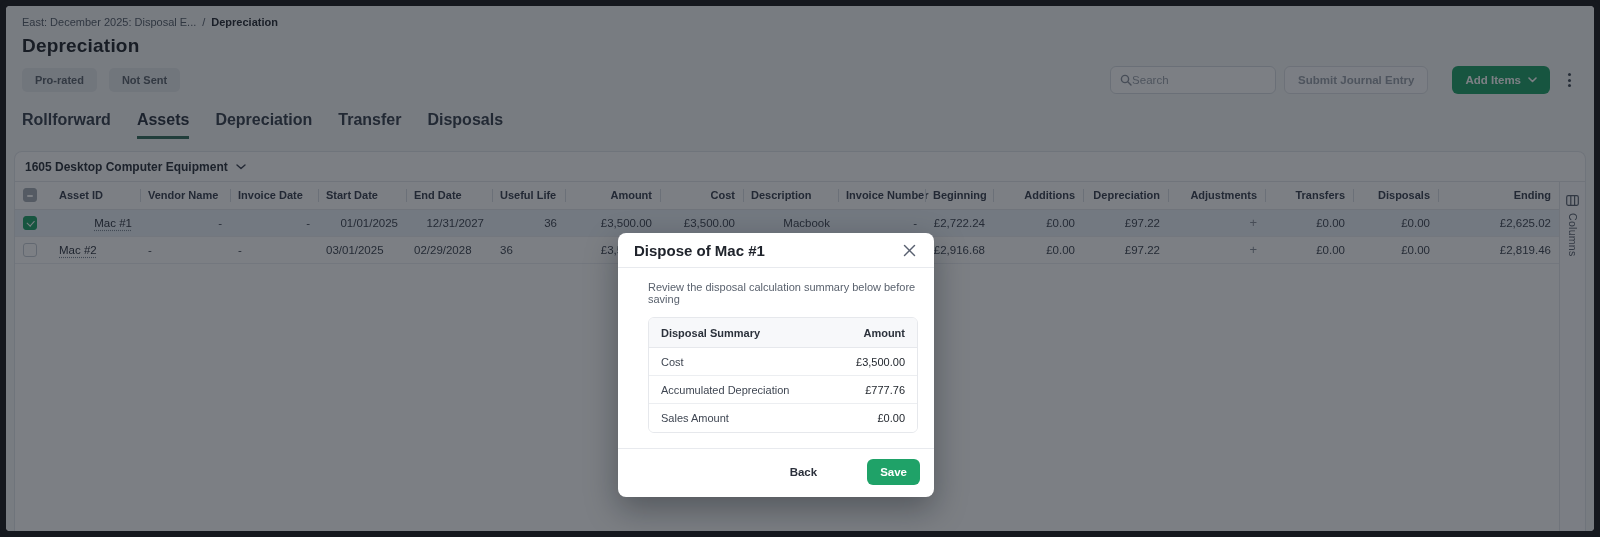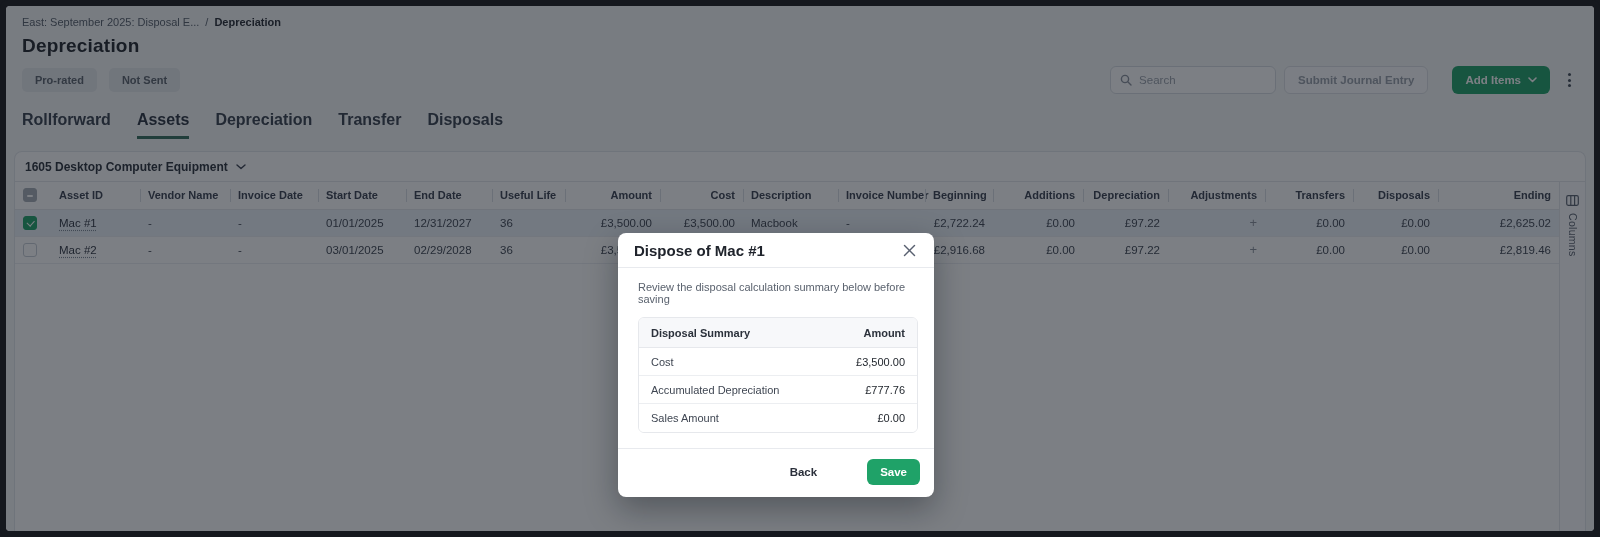--- a/index.html
+++ b/index.html
@@ -13,21 +13,21 @@
   .topbar { padding:10px 16px 0 16px; }
   .breadcrumb { font-size:11px; color:#57606b; display:flex; gap:6px; align-items:center; }
   .breadcrumb .crumb-link { cursor:pointer; }
   .breadcrumb .sep { color:#57606b; }
   .breadcrumb .current { color:#262b33; font-weight:700; }
   .page-title { margin-top:7px; font-size:19px; font-weight:700; color:#23272e; letter-spacing:.2px; }
   .meta-row { margin-top:9px; display:flex; justify-content:space-between; align-items:center; }
   .badges { display:flex; gap:12px; }
   .badge { background:#e7eaed; color:#5c646e; font-size:11px; font-weight:600; padding:6px 13px; border-radius:5px; }
   .controls { display:flex; gap:8px; align-items:center; }
-  .search-box { display:flex; align-items:center; gap:7px; width:166px; height:28px; background:#fff; border:1px solid #d8dce2; border-radius:6px; padding:0 9px; }
+  .search-box { display:flex; align-items:center; width:166px; height:28px; background:#fff; border:1px solid #d8dce2; border-radius:6px; padding:0 9px; }
   .search-box input { border:none; outline:none; width:100%; font-size:11.5px; color:#3f4652; font-family:inherit; background:transparent; }
   .search-box input::placeholder { color:#9aa1ab; }
   .btn { height:28px; display:inline-flex; align-items:center; gap:7px; border-radius:6px; font-size:11.5px; font-weight:700; padding:0 13px; cursor:pointer; border:none; font-family:inherit; }
   .btn-disabled { background:#fdfdfe; border:1px solid #dde1e6; color:#9aa1ab; cursor:default; }
   .btn-green { background:var(--accent-green); color:#fff;margin-left:16px; }
   .kebab { width:18px; height:28px; display:flex; flex-direction:column; align-items:center; justify-content:center; gap:2.5px; cursor:pointer; margin-left:2px; }
   .kebab i { width:3px; height:3px; border-radius:50%; background:#414b56; }
 
   
   .tabs { margin-top:17px; padding:0 16px; display:flex; gap:26px; }
@@ -38,39 +38,39 @@
   .card { margin:12px 8px 0 8px; height:386px; background:#fff; border:1px solid #e3e6ea; border-bottom:none; border-radius:8px 8px 0 0; display:flex; flex-direction:column; overflow:hidden; }
   .card-top { display:flex; align-items:center; gap:8px; height:30px; padding:0 10px; border-bottom:1px solid #e4e7eb; flex:0 0 auto; }
   .group-label { font-size:12px; font-weight:700; color:#2b313b; }
   .card-body { flex:1; display:flex; min-height:0; }
   .grid-wrap { flex:1; min-width:0; }
   table.grid { width:100%; border-collapse:collapse; table-layout:fixed; }
   .grid th { height:27px; font-size:11px; font-weight:700; color:#3a4150; text-align:left; padding:0 8px; white-space:nowrap; position:relative; border-bottom:1px solid #e4e7eb; }
   .grid th.tick::after { content:""; position:absolute; left:0; top:7px; height:13px; width:1px; background:#d9dee4; }
   .grid td { height:27px; font-size:11.5px; color:#3f4652; padding:0 8px; white-space:nowrap; border-bottom:1px solid #eceef1; }
   .grid .r { text-align:right; }
-  .grid tr.sel td { background:var(--selected-row); }
+  .grid tr.sel td { background:var(--selected-row);text-align:right; }
   .asset-link { color:var(--link-text); font-weight:500; text-decoration:underline dotted #7d8794; text-underline-offset:3px; cursor:pointer; }
   .plus { color:#8a919c; font-size:13px; cursor:pointer; }
   .cb { width:14px; height:14px; border-radius:3px; border:1px solid #c6ccd4; background:#fff; position:relative; cursor:pointer; }
   .cb.ind { background:#a7aeb6; border-color:#a7aeb6; }
   .cb.ind::after { content:""; position:absolute; left:3px; top:5.5px; width:6px; height:1.8px; background:#fff; border-radius:1px; }
   .cb.checked { background:var(--accent-green); border-color:var(--accent-green); }
   .cb.checked::after { content:""; position:absolute; left:3px; top:3px; width:6px; height:3.5px; border-left:1.8px solid #fff; border-bottom:1.8px solid #fff; transform:rotate(-48deg); }
 
   .col-strip { width:26px; flex:0 0 auto; border-left:1px solid #e4e7eb; background:#fdfdfe; display:flex; flex-direction:column; align-items:center; padding-top:13px; gap:7px; cursor:pointer; }
   .col-strip .strip-label { writing-mode:vertical-rl; font-size:10.5px; color:#5a6270; letter-spacing:.3px; }
 
   
   .overlay { position:absolute; inset:0; background:rgba(17,22,31,0.55); z-index:20; }
   .modal { position:absolute; left:612px; top:227px; width:316px; background:#fff; border-radius:8px; z-index:30; box-shadow:0 12px 32px rgba(10,14,20,.three); box-shadow:0 12px 32px rgba(10,14,20,.35); overflow:hidden; }
   .m-head { display:flex; justify-content:space-between; align-items:center; padding:8px 16px; border-bottom:1px solid #e8eaee; }
   .m-title { font-size:15px; font-weight:700; color:#20242c; }
   .m-close { width:18px; height:18px; display:flex; align-items:center; justify-content:center; cursor:pointer; }
-  .m-body { padding:13px 16px 15px 20px; }
+  .m-body { padding:13px 16px 15px 30px; }
   .m-desc { font-size:11px; color:#5a626e; margin-bottom:12px; }
   .m-table { border:1px solid #e6e8ec; border-radius:6px; overflow:hidden; }
   .m-trow { display:flex; justify-content:space-between; align-items:center; padding:0 12px; height:28px; font-size:11px; color:#3f4652; border-bottom:1px solid #eceef1; background:#fff; }
   .m-trow:last-child { border-bottom:none; }
   .m-trow.head { background:#f7f8fa; height:30px; border-bottom:1px solid #e6e8ec; }
   .m-trow.head span { font-weight:700; color:#2b313b; }
   .m-amount { color:#23282f; }
   .m-foot { display:flex; justify-content:flex-end; align-items:center; gap:22px; padding:10px 14px 12px 16px; border-top:1px solid #e8eaee; }
   .btn-ghost { background:transparent; color:#2b303b; font-weight:700; font-size:11.5px; padding:0 12px; height:26px; }
   .btn-save { height:26px; font-size:11.5px; padding:0 13px; }
@@ -78,21 +78,21 @@
   svg { display:block; }
 </style>
 </head>
 <body>
 
 <div class="frame">
   <div class="page">
 
     <div class="topbar">
       <div class="breadcrumb">
-        <span class="crumb-link">East: September 2025: Disposal E...</span>
+        <span class="crumb-link">East: December 2025: Disposal E...</span>
         <span class="sep">/</span>
         <span class="current">Depreciation</span>
       </div>
       <div class="page-title">Depreciation</div>
       <div class="meta-row">
         <div class="badges">
           <span class="badge">Pro-rated</span>
           <span class="badge">Not Sent</span>
         </div>
         <div class="controls">

